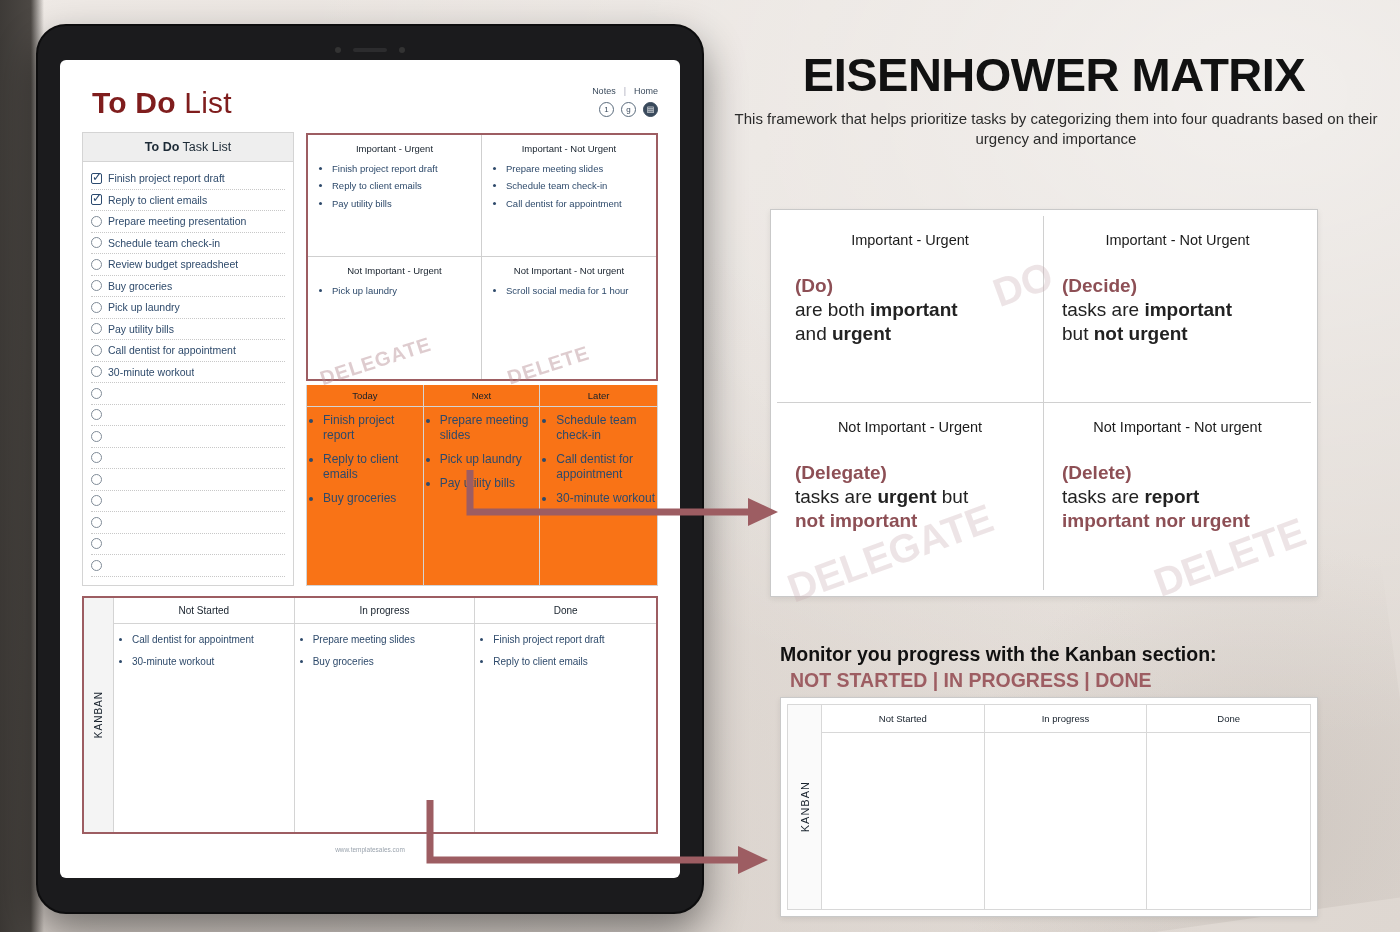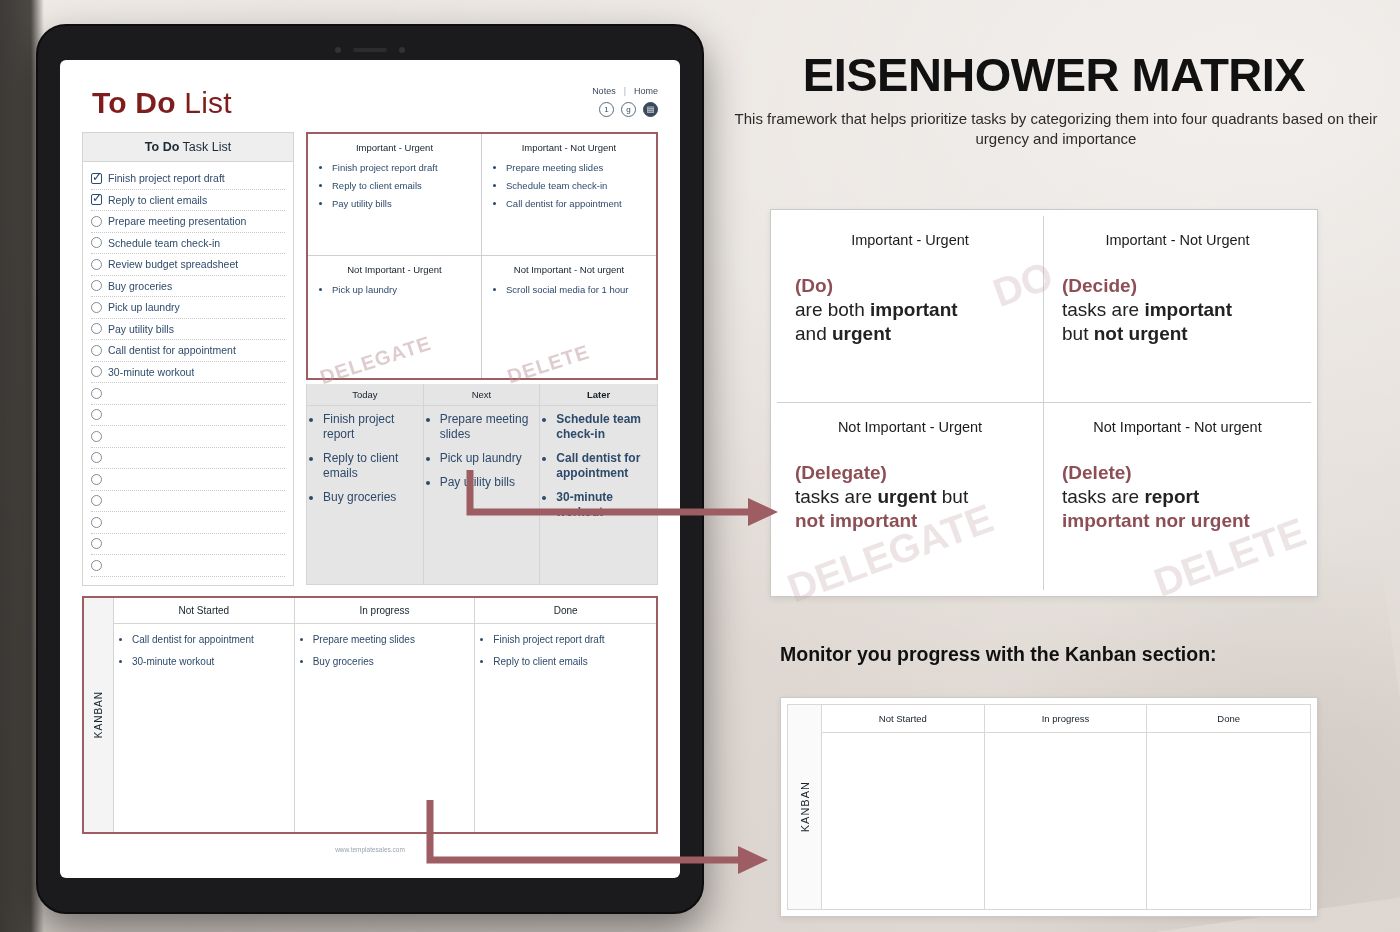--- a/index.html
+++ b/index.html
@@ -66,21 +66,21 @@
   .nav-ic {
     width:15px; height:15px; border-radius:50%;
     border:1px solid #5a6b7c; color:#3a4a5c; font-size:8px;
     display:flex; align-items:center; justify-content:center;
   }
   .nav-ic.filled { background:#3a4a5c; color:#fff; border-color:#3a4a5c; }
 
   
   .sheet { position:relative; padding:0 22px 0 22px; }
 
-  .row-top { display:flex; gap:12px; align-items:center; }
+  .row-top { display:flex; gap:12px; align-items:flex-end; }
 
   
   .tasklist {
     width:212px; border:1px solid #d4d4d4; background:#fff;
   }
   .tl-head {
     background:#eeeeee; border-bottom:1px solid #d4d4d4;
     text-align:center; padding:7px 0; font-size:12.5px; color:#1c2a36;
   }
   .tl-head b { font-weight:bold; }
@@ -121,24 +121,24 @@
   .wm {
     position:absolute; font-size:20px; font-weight:bold; color:#b89096;
     opacity:.45; letter-spacing:1px; transform:rotate(-18deg); pointer-events:none;
   }
   .wm-delegate { left:10px; bottom:6px; }
   .wm-delete { left:24px; bottom:2px; }
 
   
   .tnl {
     display:grid; grid-template-columns:1fr 1fr 1fr;
-    border:1px solid #d4d4d4; border-top:none; margin-top:4px; background:#e5e5e5;
+    border:1px solid #d4d4d4; border-top:none; margin-top:4px; background:#f97316;
   }
   .tnl-col { border-right:1px solid #d4d4d4; min-height:200px; }
-  .tnl-col:last-child { border-right:none;font-weight:bold; }
+  .tnl-col:last-child { border-right:none; }
   .tnl-head {
     text-align:center; font-size:9.5px; color:#16202b;
     padding:5px 0; border-bottom:1px solid #d4d4d4;
   }
   .tnl-col ul { margin:6px 0 0 0; padding-left:16px; }
   .tnl-col li { font-size:12px; color:#2e4a6b; margin-bottom:9px; line-height:1.25; }
 
   
   .kanban {
     margin-top:10px; border:2px solid #9d5d62; background:#fff;
@@ -498,20 +498,21 @@
           <span>tasks are </span><b>report</b><br>
           <b class="mar">important nor urgent</b>
         </div>
         <div class="em-wm w4">DELETE</div>
       </div>
 
     </div>
   </div>
 
   <div class="kb-title">Monitor you progress with the Kanban section:</div>
+  <div class="kb-sub">NOT STARTED  | IN PROGRESS | DONE</div>
 
   <div class="kb-card">
     <div class="kb-card-inner">
       <div class="kb2-side">
         <span>KANBAN</span>
       </div>
       <div class="kb2-cols">
         <div class="kb2-col">
           <div class="kb2-head">Not Started</div>
         </div>

